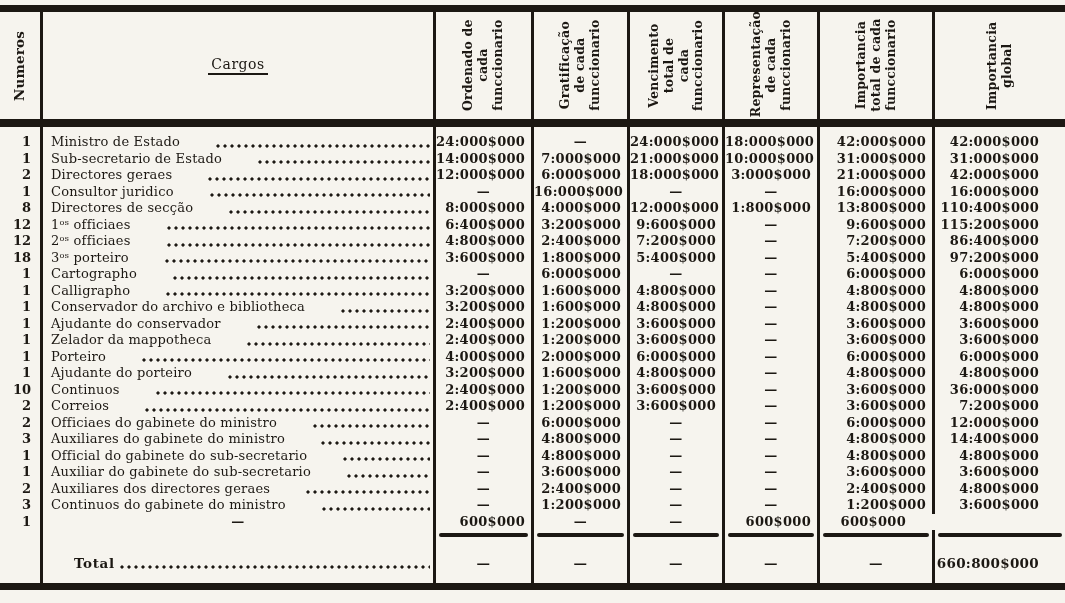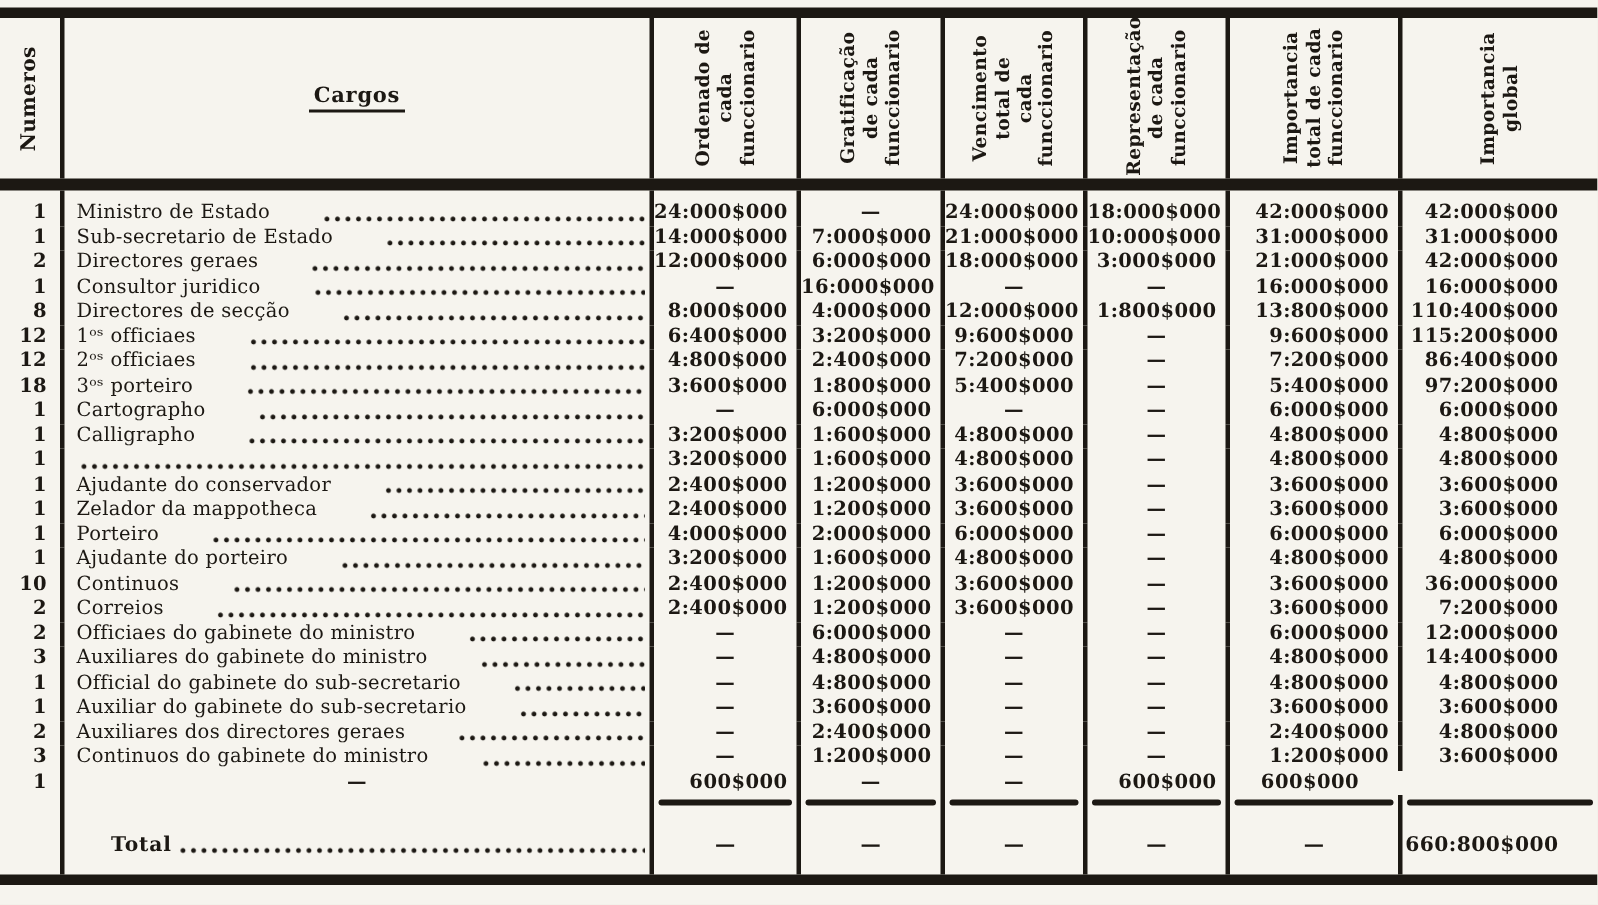--- a/index.html
+++ b/index.html
@@ -15,21 +15,21 @@
   .cols { display:grid; grid-template-columns:40px 393px 98px 96px 95px 95px 115px 1fr; }
   .cell { border-left:3px solid var(--ink); min-width:0; }
   .cell:first-child { border-left:none; }
 
   
   .hdr { height:107px; }
   .hcell { display:flex; align-items:center; justify-content:center; overflow:hidden; }
   .rot { transform:rotate(-90deg); white-space:pre-line; text-align:center;
          font-weight:bold; font-size:12.5px; line-height:1.18; width:104px; letter-spacing:.2px; }
   .rot.numeros { font-size:13.5px; }
-  .cargos-title { font-weight:bold; font-size:14px; letter-spacing:.5px;
+  .cargos-title { font-weight:normal; font-size:14px; letter-spacing:.5px;
                   border-bottom:2px solid var(--ink); padding:0 3px 1px; }
 
   .spacer { height:7px; }
 
   
   .trow { height:16.5px; font-size:13px; line-height:16.5px; }
   .trow .cell { overflow:hidden; }
   .c-numero { text-align:right; padding-right:9px; font-weight:bold; }
   .c-cargo { display:flex; align-items:flex-end; padding-left:8px; letter-spacing:.2px;gap:33px; }
   .cargo-label { white-space:nowrap; }
@@ -238,20 +238,21 @@
         <div class="cell c-ordenado money"><span>3:200$000</span></div>
         <div class="cell c-gratificacao money"><span>1:600$000</span></div>
         <div class="cell c-vencimento money"><span>4:800$000</span></div>
         <div class="cell c-representacao money dash"><span>—</span></div>
         <div class="cell c-importancia_total money"><span>4:800$000</span></div>
         <div class="cell c-importancia_global money"><span>4:800$000</span></div>
       </div>
       <div class="trow cols">
         <div class="cell c-numero"><span>1</span></div>
         <div class="cell c-cargo">
+          <span class="cargo-label">Conservador do archivo e bibliotheca</span>
           <span class="dots"></span>
         </div>
         <div class="cell c-ordenado money"><span>3:200$000</span></div>
         <div class="cell c-gratificacao money"><span>1:600$000</span></div>
         <div class="cell c-vencimento money"><span>4:800$000</span></div>
         <div class="cell c-representacao money dash"><span>—</span></div>
         <div class="cell c-importancia_total money"><span>4:800$000</span></div>
         <div class="cell c-importancia_global money"><span>4:800$000</span></div>
       </div>
       <div class="trow cols">

